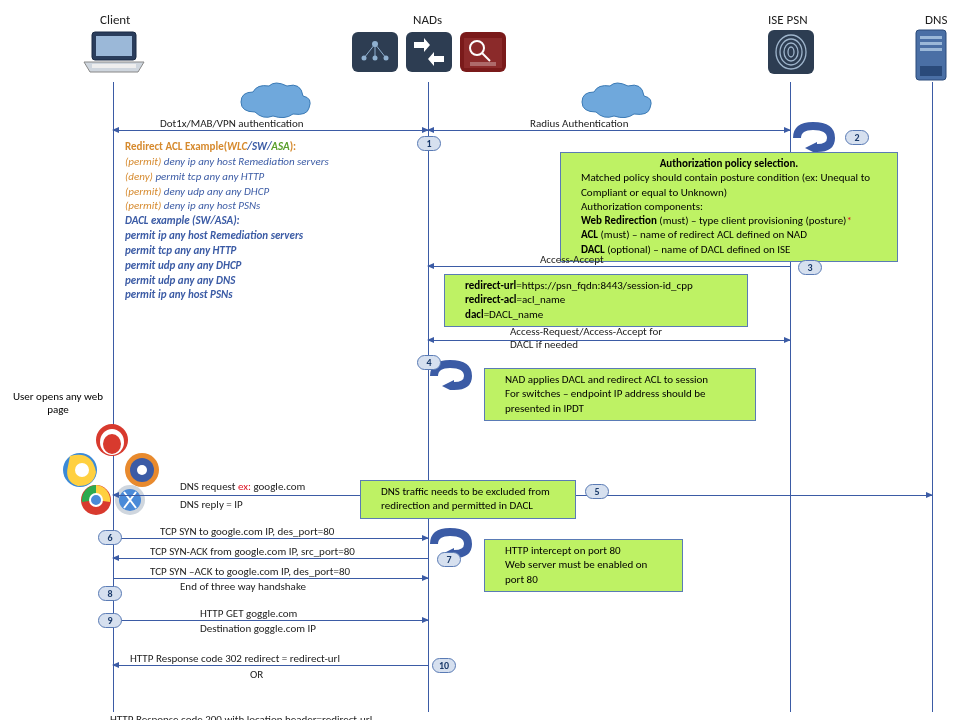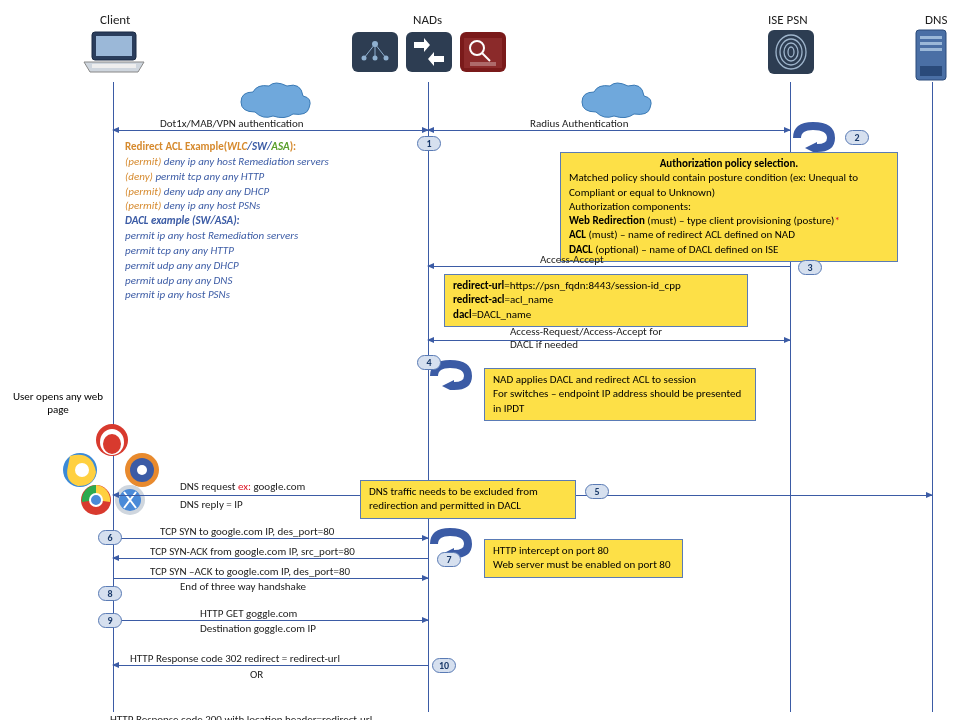--- a/index.html
+++ b/index.html
@@ -6,34 +6,34 @@
 body { font-family: Calibri, Arial, sans-serif; font-size: 11px; background: #fff; width: 960px; height: 720px; position: relative; overflow: hidden; }
 .lifeline { position: absolute; top: 82px; width: 1px; background: #3b5ba5; height: 630px; }
 .actor-label { position: absolute; font-size: 13px; color: #222; }
 .actor-icon { position: absolute; }
 .cloud { position: absolute; }
 .arrow { position: absolute; height: 1px; background: #3b5ba5; }
 .arrow::before { content: ''; position: absolute; right: -1px; top: -3px; border-left: 7px solid #3b5ba5; border-top: 3.5px solid transparent; border-bottom: 3.5px solid transparent; }
 .arrow.left::before { left: -1px; right: auto; border-left: none; border-right: 7px solid #3b5ba5; }
 .arrow.double::after { content: ''; position: absolute; left: -1px; top: -3px; border-right: 7px solid #3b5ba5; border-top: 3.5px solid transparent; border-bottom: 3.5px solid transparent; }
 .msg-label { position: absolute; font-size: 11px; color: #222; text-align: left; }
-.info-box { position: absolute; background: #fde047; border: 1px solid #5a7bb5; padding: 4px 8px; font-size: 11px; line-height: 1.3; }
+.info-box { position: absolute; background: #bef264; border: 1px solid #5a7bb5; padding: 4px 20px; font-size: 11px; line-height: 1.3; }
 .step-badge { position: absolute; width: 24px; height: 15px; background: #d6e0ef; border: 1px solid #5a7bb5; border-radius: 8px; text-align: center; font-size: 10px; font-weight: bold; line-height: 14px; color: #1a3a6a; }
 .loop-arrow { position: absolute; }
 .side-note { position: absolute; font-size: 11px; text-align: center; line-height: 1.2; }
 .acl-block { position: absolute; font-size: 11px; line-height: 1.35; }
 .acl-title { color: #d68a2e; font-weight: bold; }
 .wlc { color: #d68a2e; }
 .sw { color: #3b5ba5; }
 .asa { color: #5aa02e; }
 .acl-rule .permit-o { color: #d68a2e; font-style: italic; }
 .acl-rule .deny-b { color: #3b5ba5; font-style: italic; }
 .acl-rule .tail { color: #3b5ba5; font-style: italic; }
 .dacl-title { color: #3b5ba5; font-weight: bold; font-style: italic; }
-.dacl-rule { color: #3b5ba5; font-style: italic; }
+.dacl-rule { color: #3b5ba5; font-style: italic; font-weight: bold; }
 .asterisk { color: #d12; }
 .browser-cluster { position: absolute; }
 </style>
 </head>
 <body>
 
 <div class="actor-label" style="left:100px; top:12px;">Client</div>
 <div class="actor-label" style="left:413px; top:12px;">NADs</div>
 <div class="actor-label" style="left:768px; top:12px;">ISE PSN</div>
 <div class="actor-label" style="left:925px; top:12px;">DNS</div>

